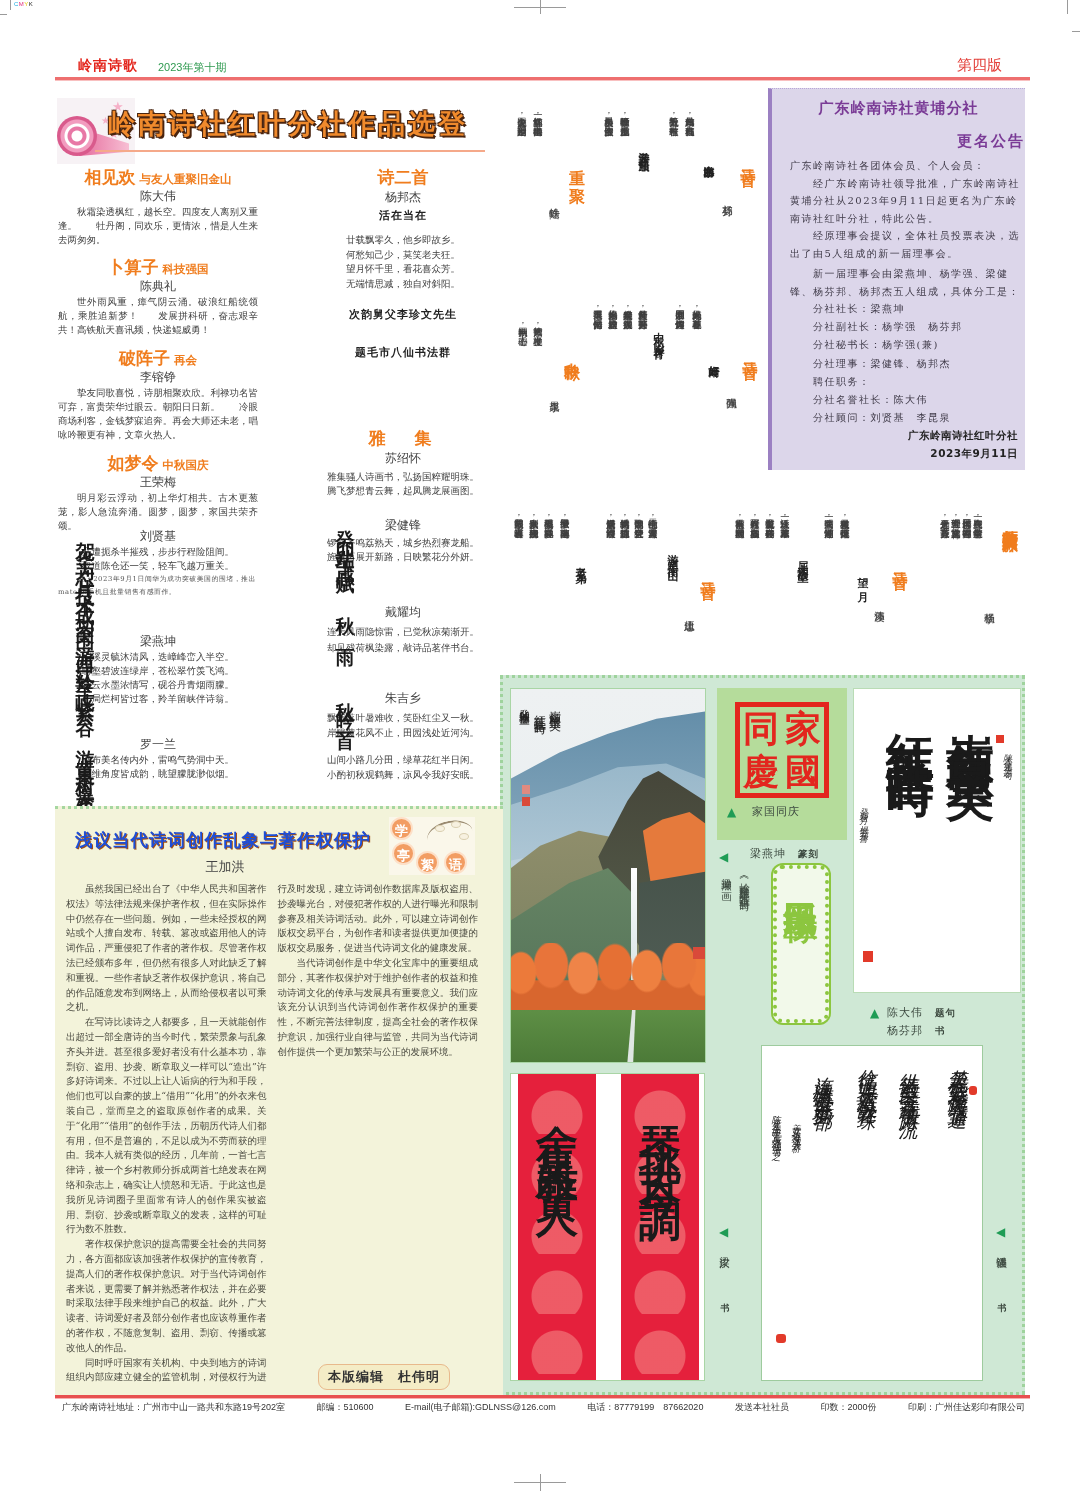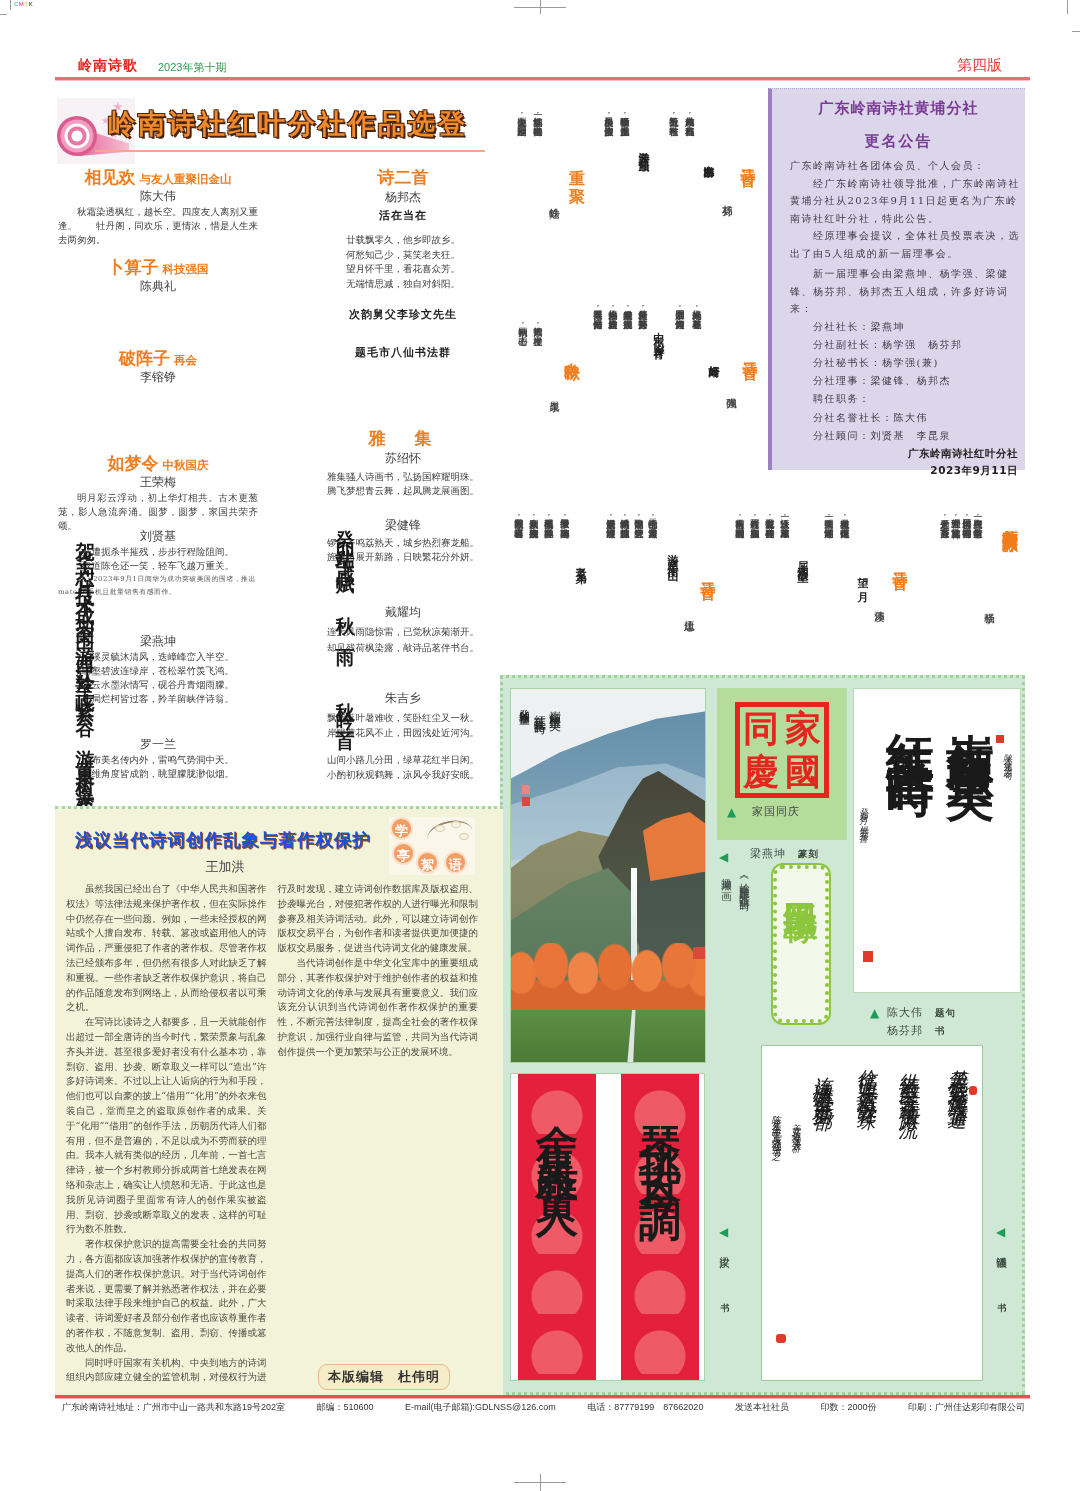--- a/index.html
+++ b/index.html
@@ -34,21 +34,21 @@
 .note{font-size:6.8px;line-height:13px;text-align:left;text-indent:3em;color:#555;letter-spacing:.6px}
 .msub{font:bold 11px "DejaVu Sans",sans-serif;line-height:18px;color:#222;letter-spacing:1px}
 
 .vc{position:absolute;writing-mode:vertical-rl;white-space:nowrap;font-size:9.3px;line-height:12px;color:#3e3e3e}
 .vt{position:absolute;writing-mode:vertical-rl;white-space:nowrap;font:bold 15px "DejaVu Sans",sans-serif;line-height:18px;color:#f07d1e;letter-spacing:2px}
 .vs{position:absolute;writing-mode:vertical-rl;white-space:nowrap;font:bold 11px "DejaVu Sans",sans-serif;line-height:14px;color:#222}
 .va{position:absolute;writing-mode:vertical-rl;white-space:nowrap;font-size:10.5px;line-height:12px;color:#444}
 
 .ann{left:768px;top:88px;width:257px;height:382px;background:#dcd6ea;border-left:4px solid #9b80c2;border-top:1px dotted #b8a8d8}
 .ann-t1{position:absolute;left:0;width:100%;top:8px;text-align:center;font:bold 15px "DejaVu Serif",serif;color:#7a3b96;letter-spacing:1px;line-height:22px}
-.ann-t2{position:absolute;left:0;width:100%;top:40px;text-align:center;font:bold 15px "DejaVu Sans",sans-serif;color:#7a3b96;letter-spacing:2px;line-height:24px}
+.ann-t2{position:absolute;left:0;width:100%;top:40px;text-align:right;font:bold 15px "DejaVu Sans",sans-serif;color:#7a3b96;letter-spacing:2px;line-height:24px}
 .ann-body{position:absolute;left:18px;top:68px;width:232px;font-size:10px;letter-spacing:1.5px;color:#3f3a48}
 .ann-body p{line-height:17.5px}
 .ann-body .ind{text-indent:2.3em}
 .ann-body .role{padding-left:2.3em;line-height:18.2px}
 .ann-sign{text-align:right;font:bold 10.5px "DejaVu Sans",sans-serif;line-height:18.2px;letter-spacing:.5px;color:#222;padding-right:4px}
 
 .art{left:55px;top:806px;width:448px;height:589px;background:#f3f3da;border-top:3px dotted #a6d7a0}
 .art-title{left:75px;top:828px;font:bold 17.5px "DejaVu Sans",sans-serif;color:#1d4ed8;letter-spacing:1px;white-space:nowrap;text-shadow:1px 1px 0 #a24f12}
 .art-author{left:165px;top:858px;width:120px;text-align:center;font-size:13px;color:#444}
 .art-icon{left:389px;top:817px;width:86px;height:58px;background:#faf7ea}
@@ -116,24 +116,26 @@
 <div class="a banner-rule"></div>
 
 <div class="lblk" style="top:167px">
   <div><span class="ttl">相见欢</span><span class="sub">与友人重聚旧金山</span></div>
   <div class="auth">陈大伟</div>
   <p class="prose">秋霜染透枫红，越长空。四度友人离别又重逢。　　牡丹阁，同欢乐，更情浓，惜是人生来去两匆匆。</p>
 </div>
 <div class="lblk" style="top:257px">
   <div><span class="ttl">卜算子</span><span class="sub">科技强国</span></div>
   <div class="auth">陈典礼</div>
+  <p class="prose">世外雨风重，瘴气阴云涌。破浪红船统领航，乘胜追新梦！　　发展拼科研，奋志艰辛共！高铁航天喜讯频，快递鲲威勇！</p>
 </div>
 <div class="lblk" style="top:348px">
   <div><span class="ttl">破阵子</span><span class="sub">再会</span></div>
   <div class="auth">李镕铮</div>
+  <p class="prose">挚友同歌喜悦，诗朋相聚欢欣。利禄功名皆可弃，富贵荣华过眼云。朝阳日日新。　　冷眼商场利客，金钱梦寐追奔。再会大师还未老，唱咏吟鞭更有神，文章火热人。</p>
 </div>
 <div class="lblk" style="top:453px">
   <div><span class="ttl">如梦令</span><span class="sub">中秋国庆</span></div>
   <div class="auth">王荣梅</div>
   <p class="prose">明月彩云浮动，初上华灯相共。古木更葱茏，影人急流奔涌。圆梦，圆梦，家国共荣齐颂。</p>
 </div>
 <div class="lblk" style="top:527px">
   <div class="ttl big">贺华为芯片技术成功突围</div>
   <div class="auth">刘贤基</div>
   <div class="verse">几遭扼杀半摧残，步步行程险阻间。</div>
@@ -262,21 +264,21 @@
 <div class="vc" style="left:528px;top:512px">人别缘牵秋入梦，身残闵绕夜闻歌。</div>
 <div class="vc" style="left:513px;top:512px">朝阳雾散寻流水，喜看春晖映玉河。</div>
 
 <div class="a ann">
   <div class="ann-t1">广东岭南诗社黄埔分社</div>
   <div class="ann-t2">更名公告</div>
   <div class="ann-body">
     <p>广东岭南诗社各团体会员、个人会员：</p>
     <p class="ind">经广东岭南诗社领导批准，广东岭南诗社黄埔分社从2023年9月11日起更名为广东岭南诗社红叶分社，特此公告。</p>
     <p class="ind">经原理事会提议，全体社员投票表决，选出了由5人组成的新一届理事会。</p>
-    <p class="ind" style="margin-top:3px">新一届理事会由梁燕坤、杨学强、梁健锋、杨芬邦、杨邦杰五人组成，许多好诗词来：</p>
+    <p class="ind" style="margin-top:3px">新一届理事会由梁燕坤、杨学强、梁健锋、杨芬邦、杨邦杰五人组成，具体分工是：</p>
     <p class="role">分社社长：梁燕坤</p>
     <p class="role">分社副社长：杨学强　杨芬邦</p>
     <p class="role">分社秘书长：杨学强(兼)</p>
     <p class="role">分社理事：梁健锋、杨邦杰</p>
     <p class="role">聘任职务：</p>
     <p class="role">分社名誉社长：陈大伟</p>
     <p class="role">分社顾问：刘贤基　李昆泉</p>
     <p class="ann-sign">广东岭南诗社红叶分社</p>
     <p class="ann-sign">2023年9月11日</p>
   </div>

